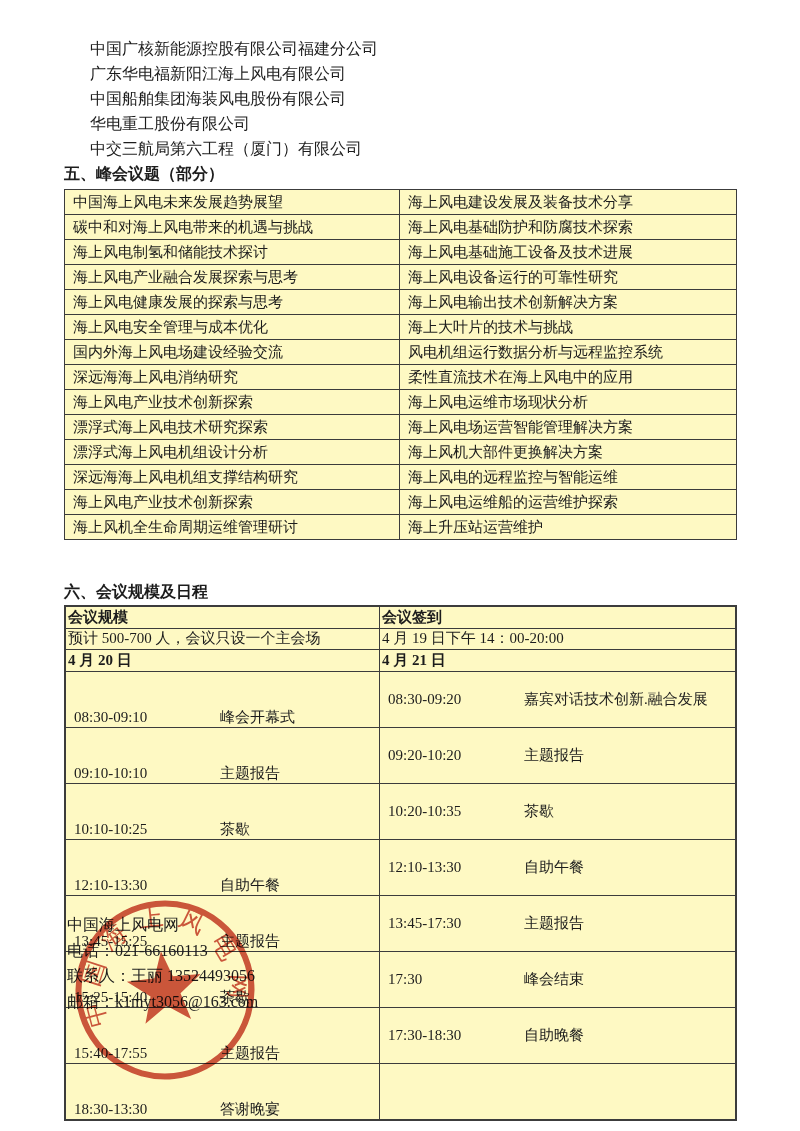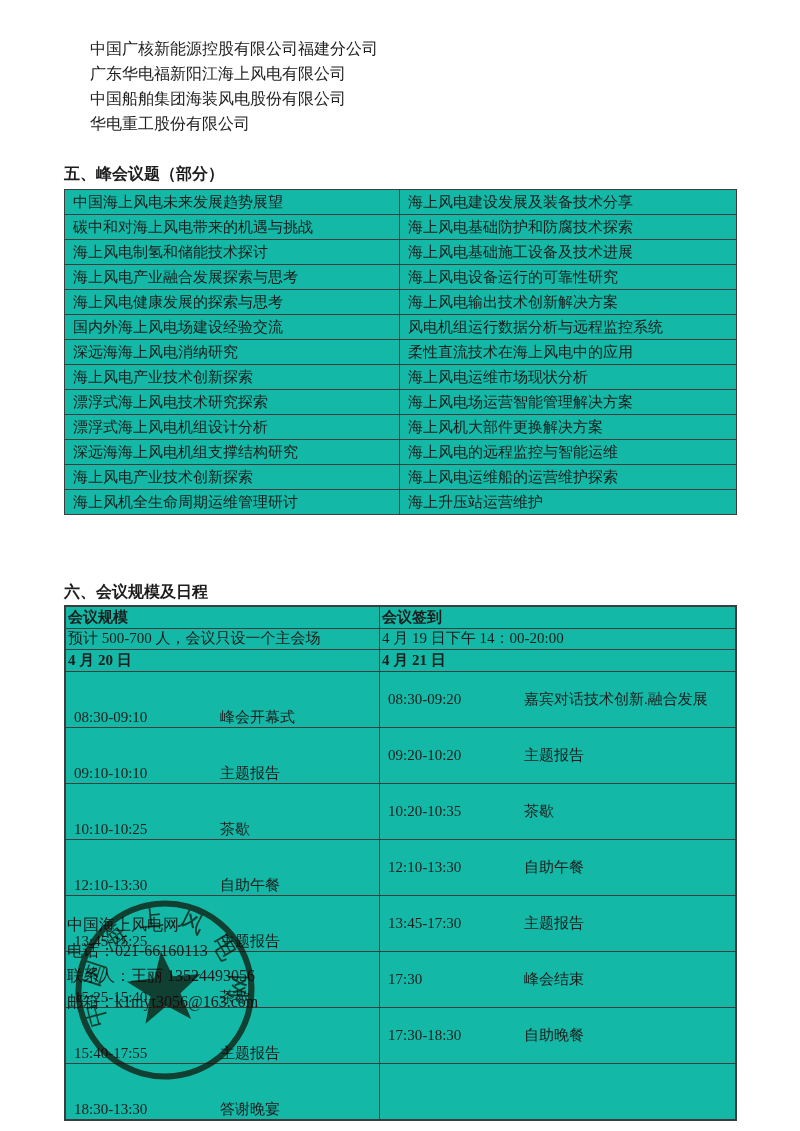--- a/index.html
+++ b/index.html
@@ -8,21 +8,21 @@
     font-family:"Liberation Serif","DejaVu Serif",serif;color:#1c1c1c;
   }
   
   .companies{position:absolute;left:90px;top:36px;font-size:16px;line-height:25px;}
   .company-line{white-space:nowrap;}
   
   .sec-heading{position:absolute;left:64px;font-size:16px;font-weight:bold;white-space:nowrap;}
   #h5{top:164px;}
   #h6{top:582px;}
   
-  table{border-collapse:collapse;position:absolute;left:64px;table-layout:fixed;background:#14b8a6;}
+  table{border-collapse:collapse;position:absolute;left:64px;table-layout:fixed;background:#fef9c3;}
   td{border:1px solid #3c3c3c;font-size:15px;color:#1c1c1c;overflow:hidden;white-space:nowrap;vertical-align:middle;}
   #t1{top:189px;width:673px;}
   #t1 td{height:24px;padding:0 4px 0 8px;}
   #t1 .colL{width:322px;}
   #t2{top:605px;width:673px;border:2px solid #3c3c3c;}
   #t2 td{height:20.5px;padding:0 0 0 8px;}
   #t2 .colL{width:309px;}
   #t2 td.c{text-align:left;padding:0 2px;}
   .b{font-weight:bold;}
   .time{display:inline-block;width:146px;margin-top:37px;}
@@ -39,20 +39,21 @@
 </head>
 <body>
 
 <div class="page">
 
   <div class="companies">
     <div class="company-line">中国广核新能源控股有限公司福建分公司</div>
     <div class="company-line">广东华电福新阳江海上风电有限公司</div>
     <div class="company-line">中国船舶集团海装风电股份有限公司</div>
     <div class="company-line">华电重工股份有限公司</div>
+    <div class="company-line">中交三航局第六工程（厦门）有限公司</div>
   </div>
 
   <div class="sec-heading" id="h5">五、峰会议题（部分）</div>
 
   <table id="t1">
     <tbody>
         <tr>
           <td class="colL">中国海上风电未来发展趋势展望</td>
           <td>海上风电建设发展及装备技术分享</td>
         </tr>
@@ -64,20 +65,24 @@
           <td class="colL">海上风电制氢和储能技术探讨</td>
           <td>海上风电基础施工设备及技术进展</td>
         </tr>
     <tr>
           <td class="colL">海上风电产业融合发展探索与思考</td>
           <td>海上风电设备运行的可靠性研究</td>
         </tr>
     <tr>
           <td class="colL">海上风电健康发展的探索与思考</td>
           <td>海上风电输出技术创新解决方案</td>
+        </tr>
+    <tr>
+          <td class="colL">海上风电安全管理与成本优化</td>
+          <td>海上大叶片的技术与挑战</td>
         </tr>
     <tr>
           <td class="colL">国内外海上风电场建设经验交流</td>
           <td>风电机组运行数据分析与远程监控系统</td>
         </tr>
     <tr>
           <td class="colL">深远海海上风电消纳研究</td>
           <td>柔性直流技术在海上风电中的应用</td>
         </tr>
     <tr>

